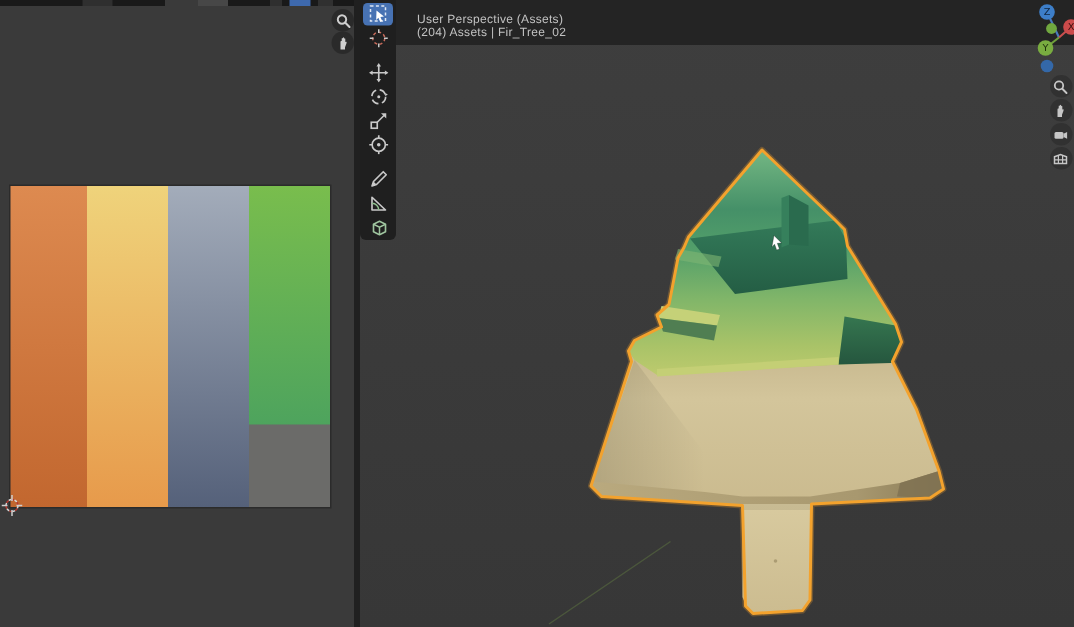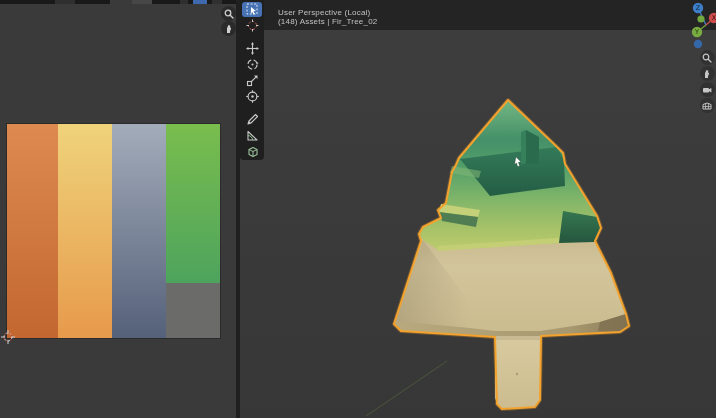--- a/index.html
+++ b/index.html
@@ -165,22 +165,22 @@
       <path d="M441,204 L480,210 L478,217 L439,212 Z" fill="#c5d178"></path>
       <path d="M439,212 L478,217 L476,227 L442,221 Z" fill="#507e52"></path>
       <path d="M452,166 L481,171 L479,178 L450,173 Z" fill="#7fb573" opacity=".6"></path>
 
       <path d="M508,100 L556,146 L563,153 L565,164 L597,216 L601,228 L595,241 L611,273 L626,314 L629,326 L620,332 L541,336 L540,400 L535,407 L502,409 L497,404 L495,337 L401,331 L394,324 L421,241 L419,234 L423,227 L441,218 L438,210 L446,203 L452,172 L456,165 L459,158 Z" fill="none" stroke="#f3a22d" stroke-width="2" stroke-linejoin="round"></path>
 
       <path d="M516,157 L521,162 L518.2,162.2 L519.6,166 L517.8,166.6 L516.4,162.8 L514.6,164.6 Z" fill="#ffffff" stroke="rgba(0,0,0,.35)" stroke-width=".5"></path>
     </svg>
 
     <div class="overlay-text">
-      <div>User Perspective (Local)</div>
-      <div>(148) Assets | Fir_Tree_02</div>
+      <div>User Perspective (Assets)</div>
+      <div>(204) Assets | Fir_Tree_02</div>
     </div>
 
     <div class="toolbar">
       <div class="tool active">
         <svg width="13" height="13" viewBox="0 0 13 13">
           <rect x="1" y="1" width="10" height="10" fill="none" stroke="#dfe8f5" stroke-width="1" stroke-dasharray="2 1.6"></rect>
           <path d="M5,4 L10,8 L7.6,8.3 L8.8,11 L7.4,11.5 L6.3,8.9 L4.8,10.4 Z" fill="#ffffff"></path>
         </svg>
       </div>
       <div class="tool">

